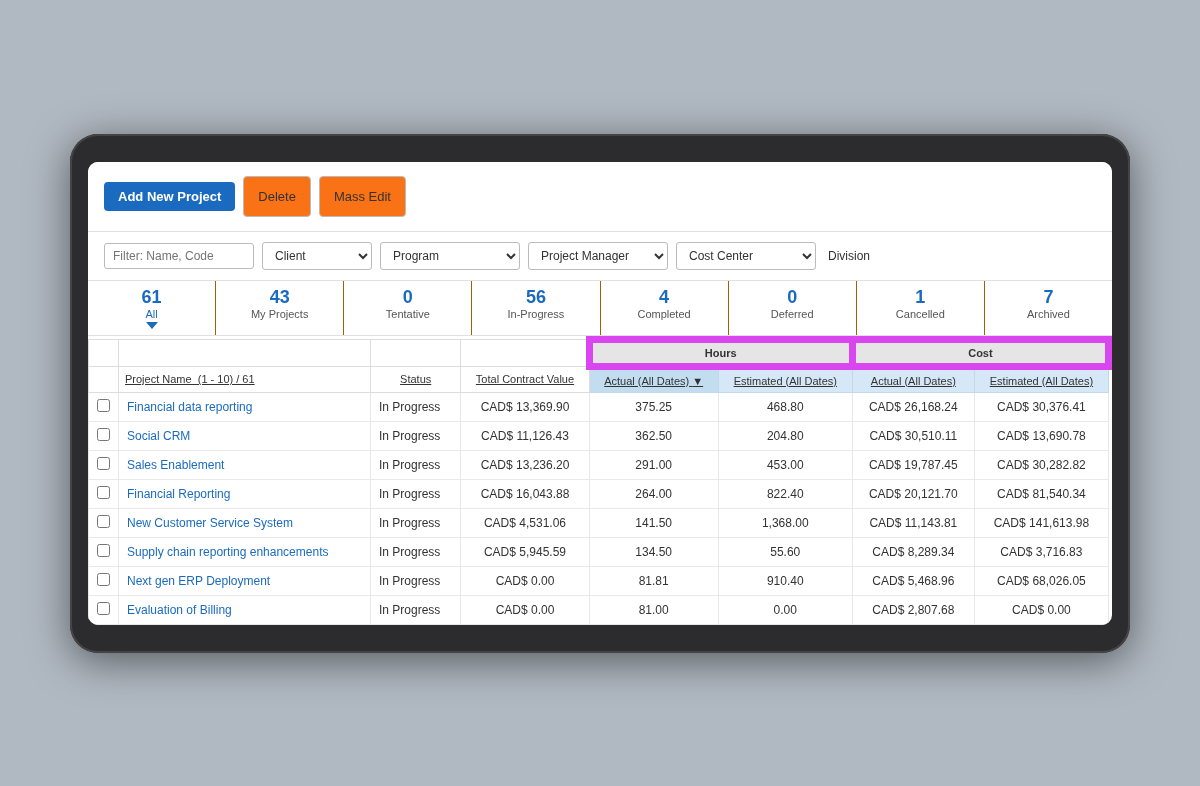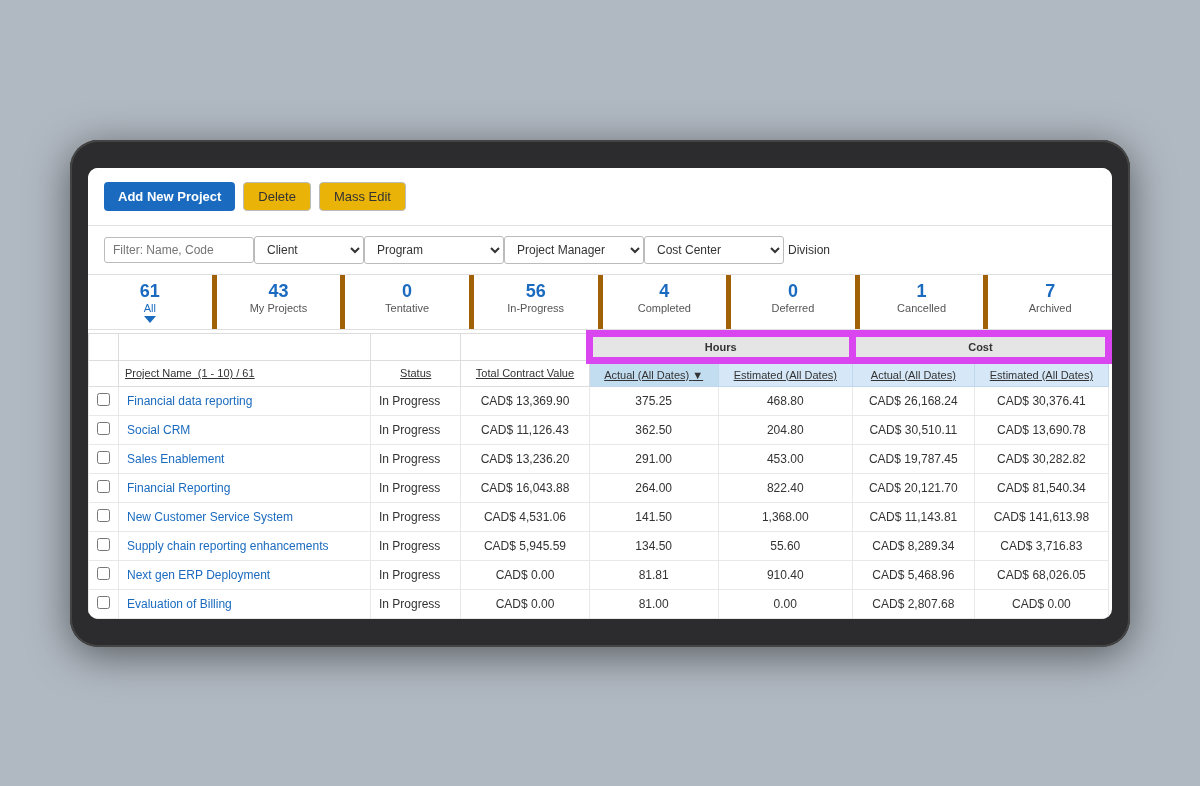--- a/index.html
+++ b/index.html
@@ -37,32 +37,32 @@
       background: #1a6bbf;
       color: #fff;
       border: none;
       border-radius: 4px;
       padding: 7px 14px;
       font-size: 13px;
       font-weight: bold;
       cursor: pointer;
     }
     .btn-secondary {
-      background: #eab308;
+      background: #f97316;
       color: #333;
       border: 1px solid #bbb;
       border-radius: 4px;
-      padding: 6px 14px;
+      padding: 12px 14px;
       font-size: 13px;
       cursor: pointer;
     }
     .filters {
       display: flex;
       align-items: center;
-      gap: 0;
+      gap: 8px;
       padding: 10px 16px;
       background: #fff;
       border-bottom: 1px solid #e0e0e0;
     }
     .filter-input {
       border: 1px solid #bbb;
       border-radius: 3px;
       padding: 5px 8px;
       font-size: 12px;
       color: #999;
@@ -83,21 +83,21 @@
     }
     .stats-bar {
       display: flex;
       border-bottom: 1px solid #e0e0e0;
       background: #fff;
     }
     .stat-item {
       flex: 1;
       text-align: center;
       padding: 6px 4px;
-      border-right: 5px solid #a16207;
+      border-right: 1px solid #a16207;
       cursor: pointer;
     }
     .stat-item:last-child { border-right: none; }
     .stat-number {
       font-size: 18px;
       font-weight: bold;
       color: #1a6bbf;
       display: block;
     }
     .stat-number.active { color: #1a6bbf; }

